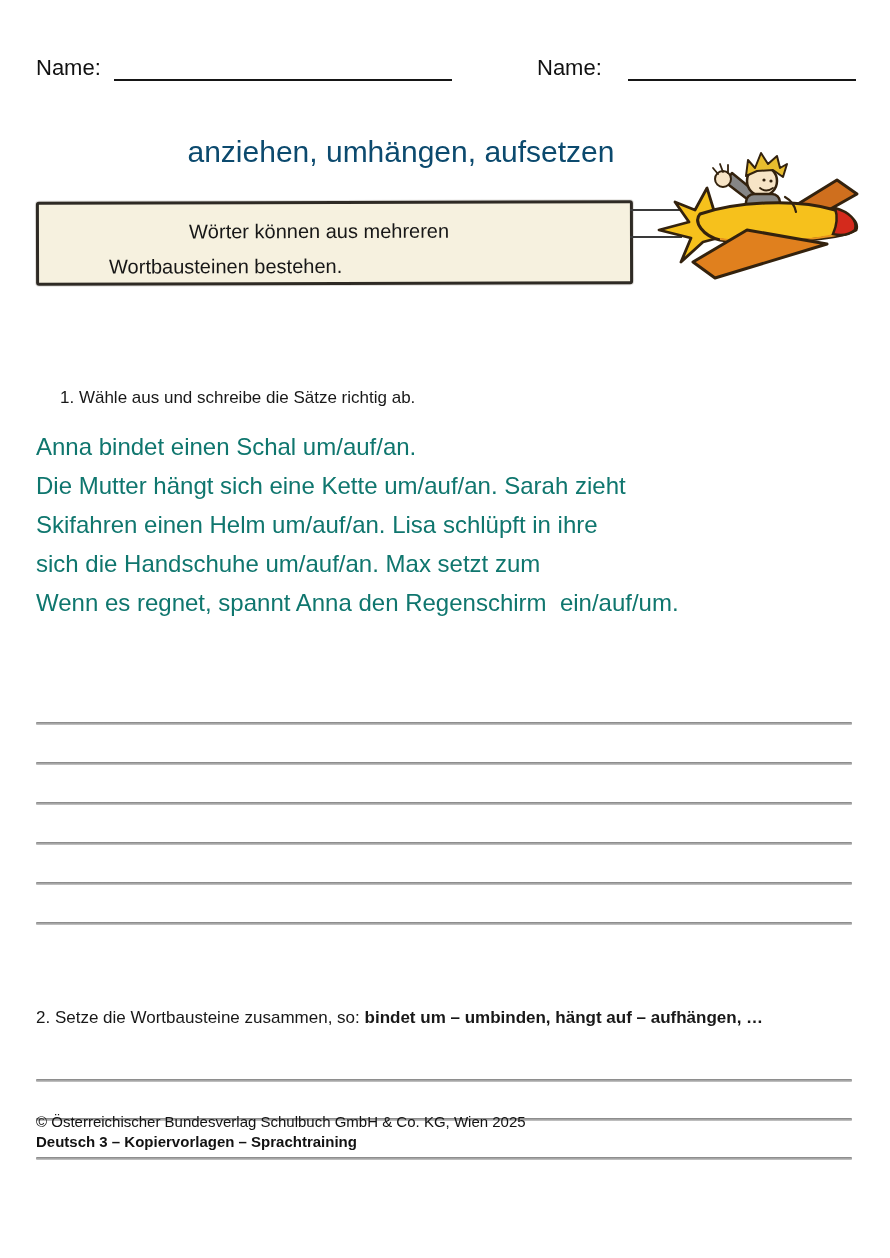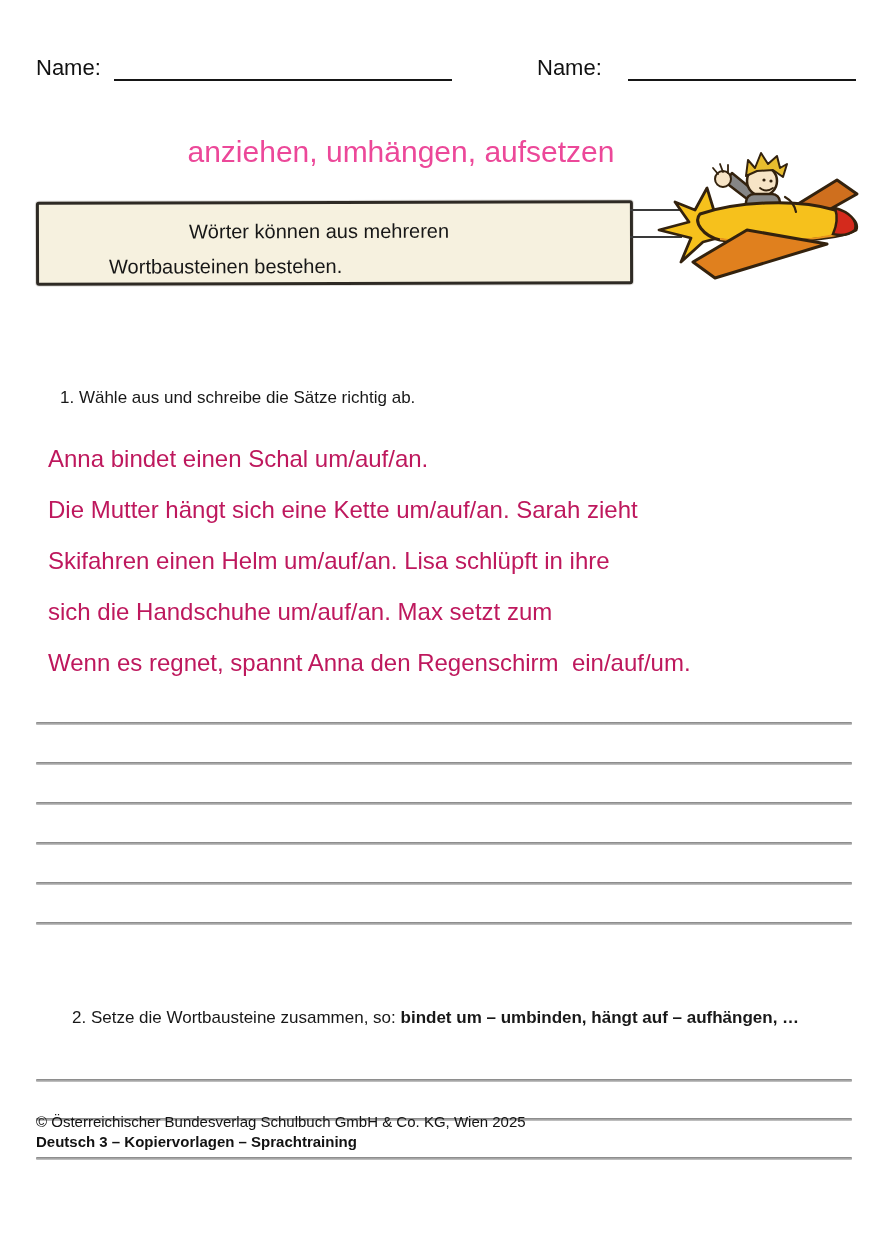--- a/index.html
+++ b/index.html
@@ -8,40 +8,40 @@
     font-family:"Liberation Sans","DejaVu Sans",sans-serif;color:#1a1a1a;
     overflow:hidden;
   }
   .abs{position:absolute;}
 
   
   .hdr-label{font-size:22px;color:#111;}
   .fill-line{border-bottom:2px solid #161616;height:0;}
 
   
-  .title{left:36px;top:135px;width:730px;text-align:center;font-size:30px;color:#ec4899;}
+  .title{left:36px;top:135px;width:730px;text-align:center;font-size:30px;color:#0c4a6e;}
 
   
   .banner{
     left:36px;top:201px;width:591px;height:78px;
     background:#f6f1df;border:3px solid #2e2a24;border-radius:3px;
     transform:rotate(-0.15deg);
     box-shadow:0 0 0 1px rgba(60,50,30,0.15);
   }
   .banner-text{font-size:20px;color:#171717;line-height:35px;}
   .banner-l1{margin:10px 0 0 150px;}
   .banner-l2{margin:0 0 0 70px;}
 
   .rope{height:2px;background:#3a3a3a;}
 
   
   .instr{font-size:17px;color:#181818;}
   .instr b{font-weight:700;}
   .bodytext{left:36px;top:427px;width:820px;}
-  .bodytext p{margin:12px;font-size:24px;line-height:39px;color:#be185d;white-space:pre;}
+  .bodytext p{margin:0;font-size:24px;line-height:39px;color:#0f766e;white-space:pre;}
 
   
   .wline{
     height:3px;width:816px;margin-bottom:37px;
     background:linear-gradient(#828282,#c9c9c9);
     border-radius:1px;
   }
   .wgroup2 .wline{margin-bottom:36px;}
 
   
@@ -109,21 +109,21 @@
 
 <div class="abs" style="left:36px;top:722px;">
   <div class="wline"></div>
   <div class="wline"></div>
   <div class="wline"></div>
   <div class="wline"></div>
   <div class="wline"></div>
   <div class="wline"></div>
 </div>
 
-<div class="abs instr" style="left:36px;top:1008px;margin-left:36px;">
+<div class="abs instr" style="left:36px;top:1008px;">
   <span>2. Setze die Wortbausteine zusammen, so: </span><b>bindet um – umbinden, hängt auf – aufhängen, …</b>
 </div>
 
 <div class="abs wgroup2" style="left:36px;top:1079px;">
   <div class="wline"></div>
   <div class="wline"></div>
   <div class="wline"></div>
 </div>
 
 <div class="abs footer">

